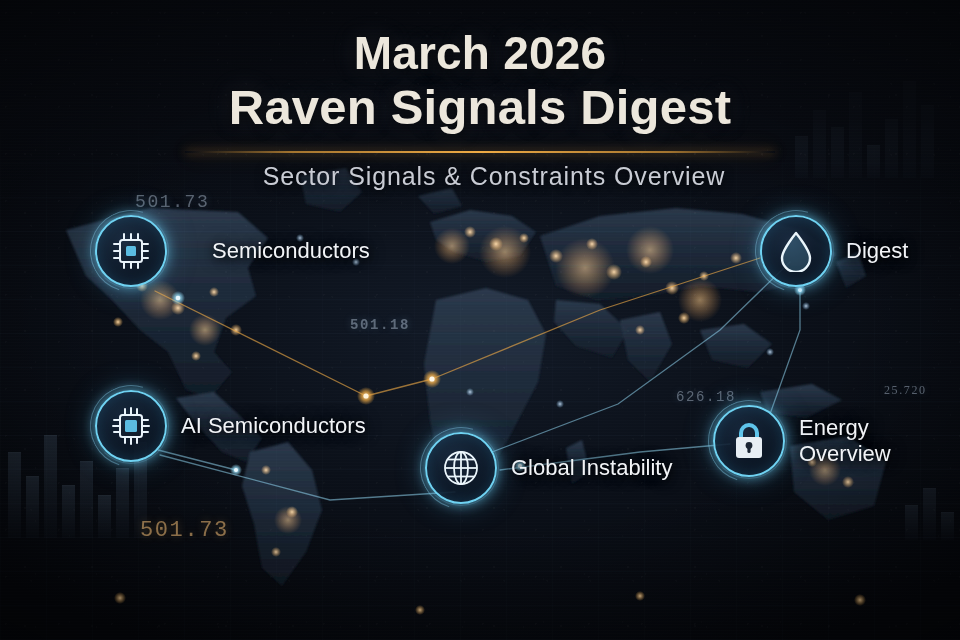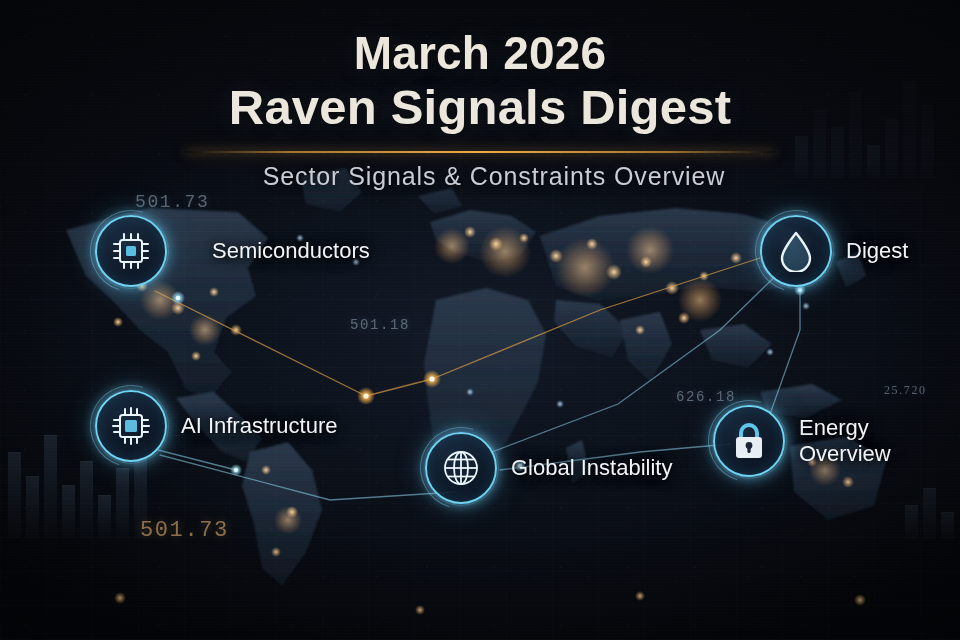--- a/index.html
+++ b/index.html
@@ -83,21 +83,21 @@
   }
 
   
   .readout{
     position:absolute; font-family:"Liberation Mono", monospace;
     letter-spacing:1.6px; white-space:nowrap; user-select:none;
   }
   .readout.cool{ color:rgba(196,212,232,.42); text-shadow:0 0 8px rgba(150,190,230,.22); }
   .readout.warm{ color:rgba(214,168,106,.62); text-shadow:0 0 9px rgba(214,160,80,.30); }
   .r1{ left:135px; top:192px; font-size:18px; }
-  .r2{ left:350px; top:317px; font-size:14px; }
+  .r2{ left:350px; top:317px; font-size:14px;font-weight:bold; }
   .r3{ left:676px; top:389px; font-size:14px; }
   .r4{ left:140px; top:518px; font-size:22px; }
   .r5{ left:884px; top:383px; font-size:12px;font-family:Liberation Serif, serif; }
 
   
   .node{ position:absolute; display:flex; align-items:center; }
   .ring{
     position:relative; width:72px; height:72px; flex:0 0 72px; border-radius:50%;
     background:radial-gradient(circle at 42% 36%, rgba(26,44,66,.88), rgba(8,16,28,.92) 72%);
     border:2px solid #6fd2f2;
@@ -371,21 +371,21 @@
             <line x1="2" y1="20" x2="9" y2="20"></line>
             <line x1="3" y1="26" x2="9" y2="26"></line>
           <line x1="31" y1="14" x2="37" y2="14"></line>
             <line x1="31" y1="20" x2="38" y2="20"></line>
             <line x1="31" y1="26" x2="37" y2="26"></line>
         </g>
         <rect x="9" y="9" width="22" height="22" rx="2.5" fill="none" stroke="#e9f3fa" stroke-width="2"></rect>
         <rect x="14" y="14" width="12" height="12" rx="1.5" fill="#5fc4ea" opacity=".95"></rect>
       </svg>
     </div>
-    <div class="node-label">AI Infrastructure</div>
+    <div class="node-label">AI Semiconductors</div>
   </div>
 
   <div class="node n-water">
     <div class="ring">
       <svg width="38" height="42" viewBox="0 0 38 42">
         <path d="M19 3 C19 3 33 20 33 28 A14 14 0 0 1 5 28 C5 20 19 3 19 3 Z" fill="rgba(120,200,235,.22)" stroke="#eaf5fb" stroke-width="2.4" stroke-linejoin="round"></path>
       </svg>
     </div>
     <div class="node-label">Digest</div>
   </div>

